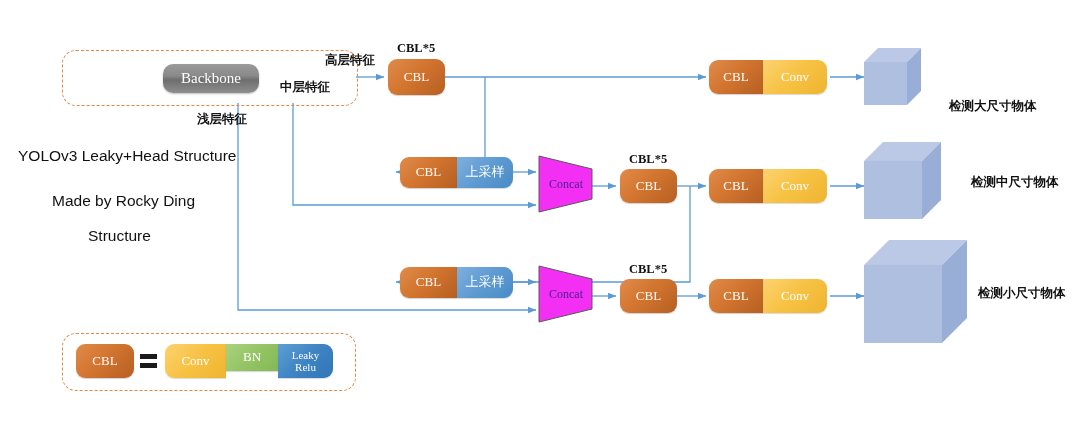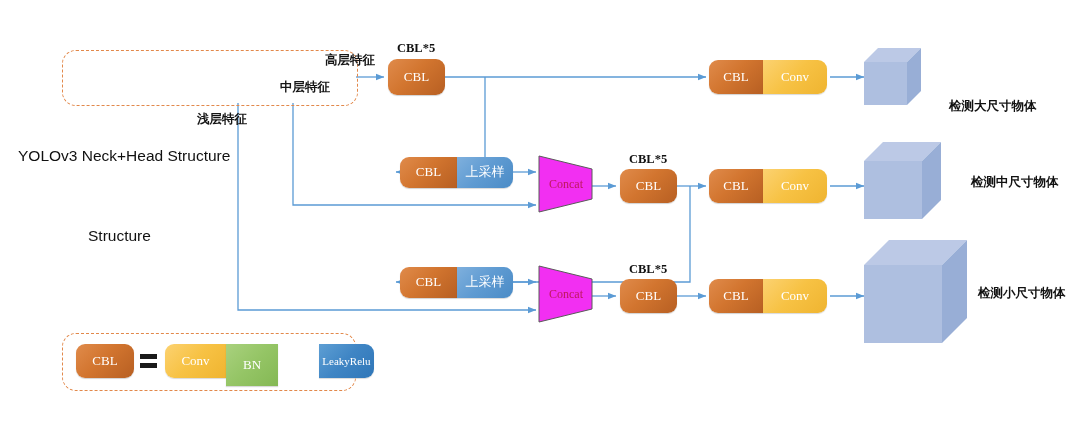--- a/index.html
+++ b/index.html
@@ -36,21 +36,21 @@
      font-family:"DejaVu Sans","Liberation Sans",sans-serif;font-weight:600;text-align:center;}
   .cbl5{position:absolute;color:#111;white-space:nowrap;font-size:12.5px;
         font-family:"Liberation Serif","DejaVu Serif",serif;font-weight:700;}
   .outlabel{position:absolute;color:#111;white-space:nowrap;font-size:12.5px;
      font-family:"DejaVu Sans","Liberation Sans",sans-serif;font-weight:600;}
 
   .title{position:absolute;color:#111;white-space:nowrap;font-size:15.5px;
          font-family:"Liberation Sans","DejaVu Sans",sans-serif;}
 
   .concat{position:absolute;display:flex;align-items:center;justify-content:center;
-    color:#be185d;font-family:"Liberation Serif","DejaVu Serif",serif;font-size:12px;}
+    color:#4c1d95;font-family:"Liberation Serif","DejaVu Serif",serif;font-size:12px;}
   .concat svg{position:absolute;left:0;top:0;}
   .concat span{position:relative;z-index:2;}
 
   .eqsign{position:absolute;width:17px;height:16px;}
   .eqsign i{position:absolute;left:0;width:17px;height:5px;background:#1a1a1a;display:block;}
   .eqsign i.a{top:1px;} .eqsign i.b{top:10px;}
 
   .cube{position:absolute;}
 </style>
 </head>
@@ -93,26 +93,30 @@
       <path d="M592,296 L616,296" marker-end="url(#ah)"></path>
 
       <path d="M677,296 L706,296" marker-end="url(#ah)"></path>
 
       <path d="M830,296 L864,296" marker-end="url(#ah)"></path>
     </g>
   </svg>
 
   <div class="dashbox" style="left:62px;top:50px;width:294px;height:54px;"></div>
 
+  <div class="backbone" style="left:163px;top:64px;width:96px;height:29px;">
+    <span>Backbone</span>
+  </div>
 
   <div class="cnlabel" style="left:325px;top:52px;">高层特征</div>
   <div class="cnlabel" style="left:280px;top:79px;">中层特征</div>
   <div class="cnlabel" style="left:197px;top:111px;">浅层特征</div>
 
-  <div class="title" style="left:18px;top:147px;">YOLOv3 Neck+Head Structure</div>
+  <div class="title" style="left:18px;top:147px;">YOLOv3 Leaky+Head Structure</div>
+  <div class="title" style="left:52px;top:192px;">Made by Rocky Ding</div>
   <div class="title" style="left:88px;top:227px;">Structure</div>
 
   <div class="cbl5" style="left:397px;top:41px;">CBL*5</div>
   <div class="node cbl" style="left:388px;top:59px;width:57px;height:36px;">
     <span>CBL</span>
   </div>
 
   <div class="node cbl" style="left:709px;top:60px;width:54px;height:34px;border-radius:9px 0 0 9px;">
     <span>CBL</span>
   </div>
@@ -206,22 +210,22 @@
   </div>
 
   <div class="eqsign" style="left:140px;top:353px;">
     <i class="a"></i>
       <i class="b"></i>
   </div>
 
   <div class="node conv" style="left:165px;top:344px;width:61px;height:34px;border-radius:9px 0 0 9px;">
     <span>Conv</span>
   </div>
-  <div class="node bn" style="left:226px;top:344px;width:52px;height:42px;border-radius:0;">
+  <div class="node bn" style="left:226px;top:344px;width:52px;height:27px;border-radius:0;">
     <span>BN</span>
   </div>
   <div class="node lrelu" style="left:278px;top:344px;width:55px;height:34px;border-radius:0 9px 9px 0;
-       flex-direction:row;margin-left:41px;">
+       flex-direction:column;">
     <span>Leaky</span>
     <span>Relu</span>
   </div>
 
 </div>
 
 </body></html>

